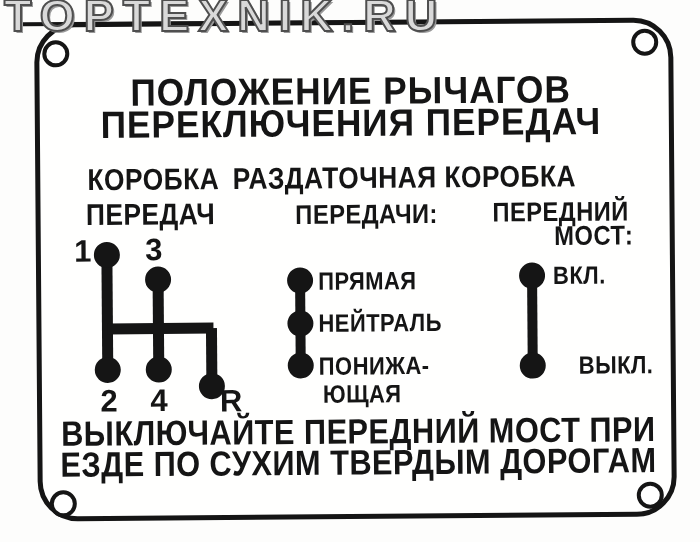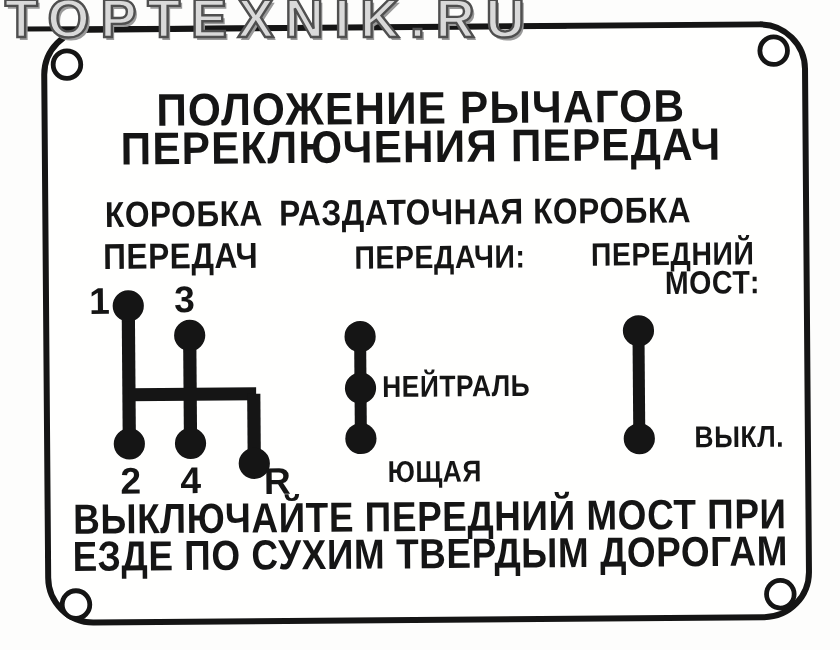--- a/index.html
+++ b/index.html
@@ -117,35 +117,44 @@
     <div class="diagram" style="left:242px; top:237px;">
       <svg width="40" height="120" viewBox="0 0 40 120">
         <g stroke="#151515" stroke-width="10" fill="#151515">
           <line x1="17" y1="18" x2="17" y2="103"></line>
           <circle cx="17" cy="18" r="13" stroke-width="0"></circle>
           <circle cx="17" cy="61" r="13" stroke-width="0"></circle>
           <circle cx="17" cy="103" r="13" stroke-width="0"></circle>
         </g>
       </svg>
     </div>
+    <div class="pos-left t-label" style="left:277px; top:256px;">
+      <span class="cx-l">ПРЯМАЯ</span>
+    </div>
     <div class="pos-left t-label" style="left:277px; top:298px;">
       <span class="cx-l">НЕЙТРАЛЬ</span>
+    </div>
+    <div class="pos-left t-label" style="left:277px; top:341px;">
+      <span class="cx-l">ПОНИЖА-</span>
     </div>
     <div class="pos-left t-label" style="left:281px; top:369px;">
       <span class="cx-l">ЮЩАЯ</span>
     </div>
 
     <div class="diagram" style="left:473px; top:235px;">
       <svg width="40" height="130" viewBox="0 0 40 130">
         <g stroke="#151515" stroke-width="10" fill="#151515">
           <line x1="18" y1="17" x2="18" y2="107"></line>
           <circle cx="18" cy="17" r="13" stroke-width="0"></circle>
           <circle cx="18" cy="107" r="13" stroke-width="0"></circle>
         </g>
       </svg>
+    </div>
+    <div class="pos-left t-label" style="left:512px; top:252px;">
+      <span class="cx-l">ВКЛ.</span>
     </div>
     <div class="pos-left t-label" style="left:515px; top:342px;margin-left:22px;">
       <span class="cx-l">ВЫКЛ.</span>
     </div>
 
     <div class="pos t-warning" style="left:316px; top:406px;">
       <span class="cx">ВЫКЛЮЧАЙТЕ ПЕРЕДНИЙ МОСТ ПРИ</span>
     </div>
     <div class="pos t-warning" style="left:316px; top:437px;">
       <span class="cx">ЕЗДЕ ПО СУХИМ ТВЕРДЫМ ДОРОГАМ</span>

